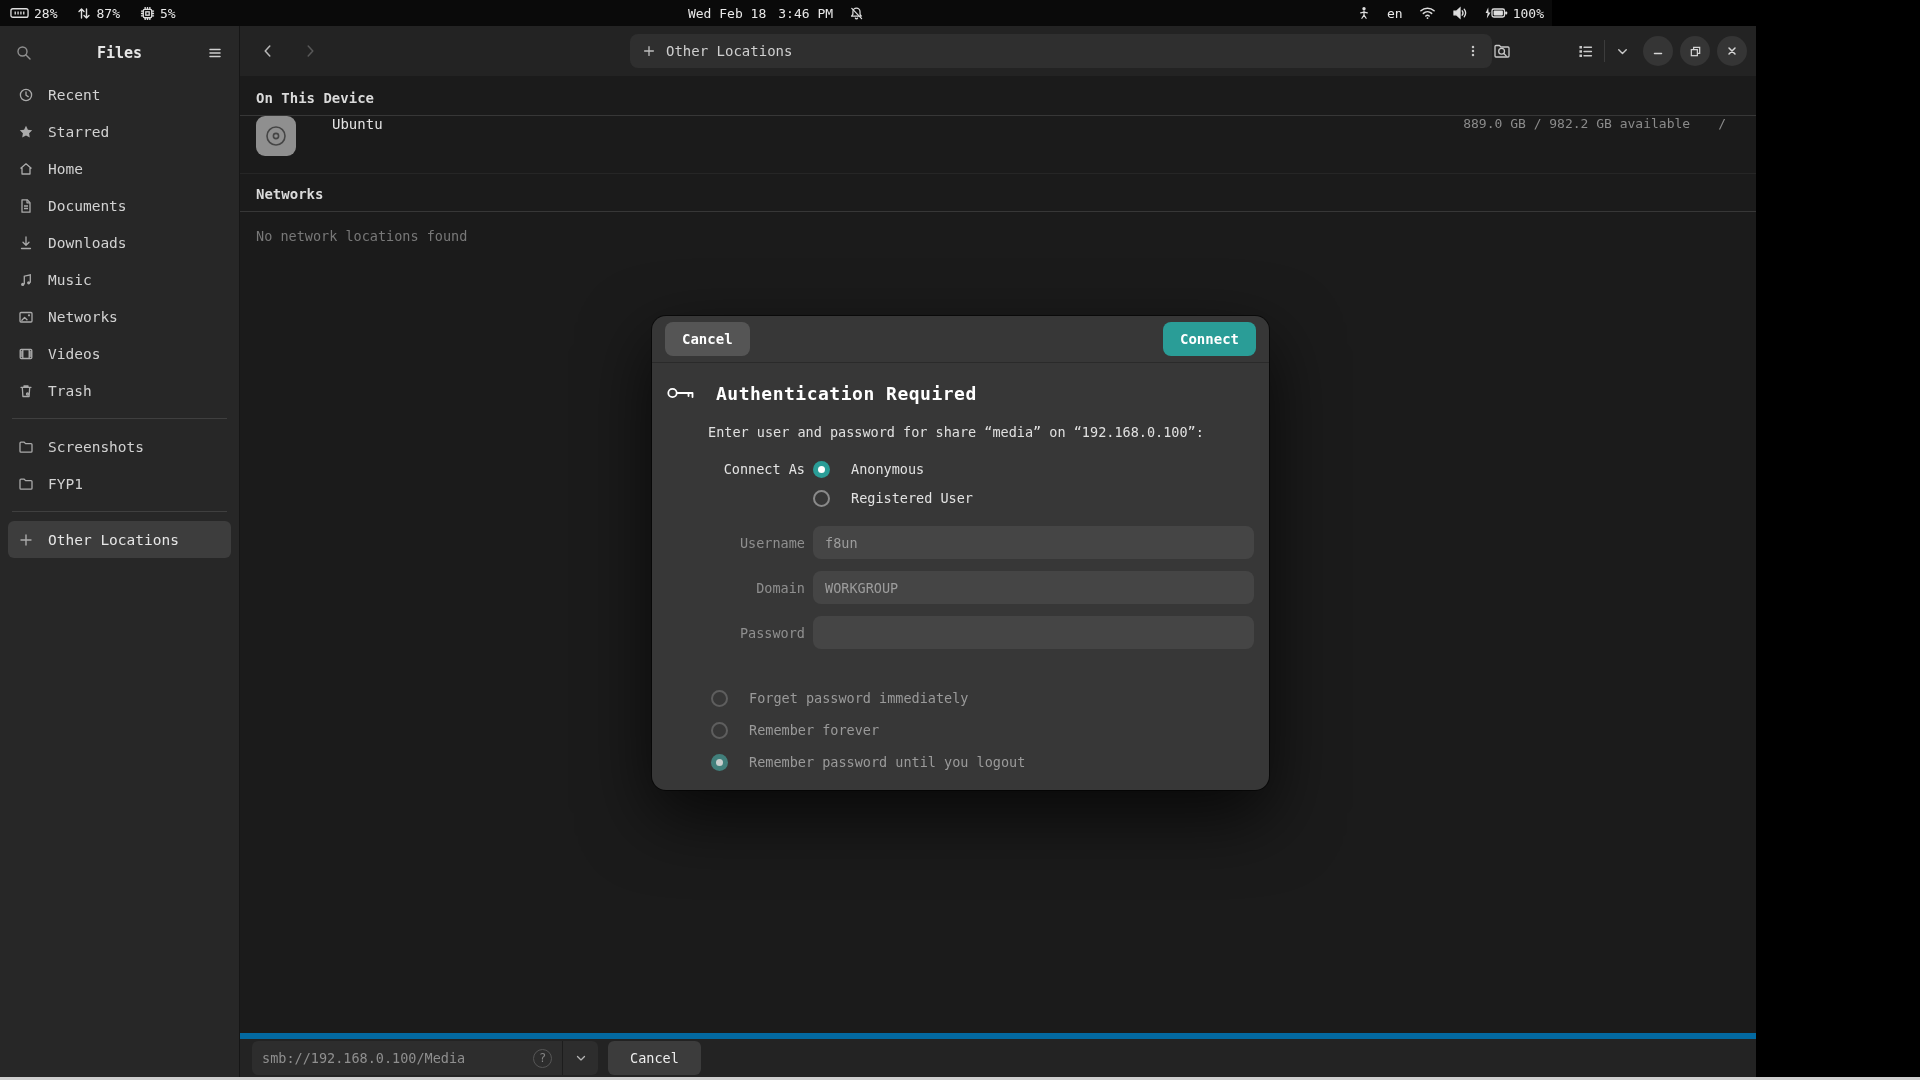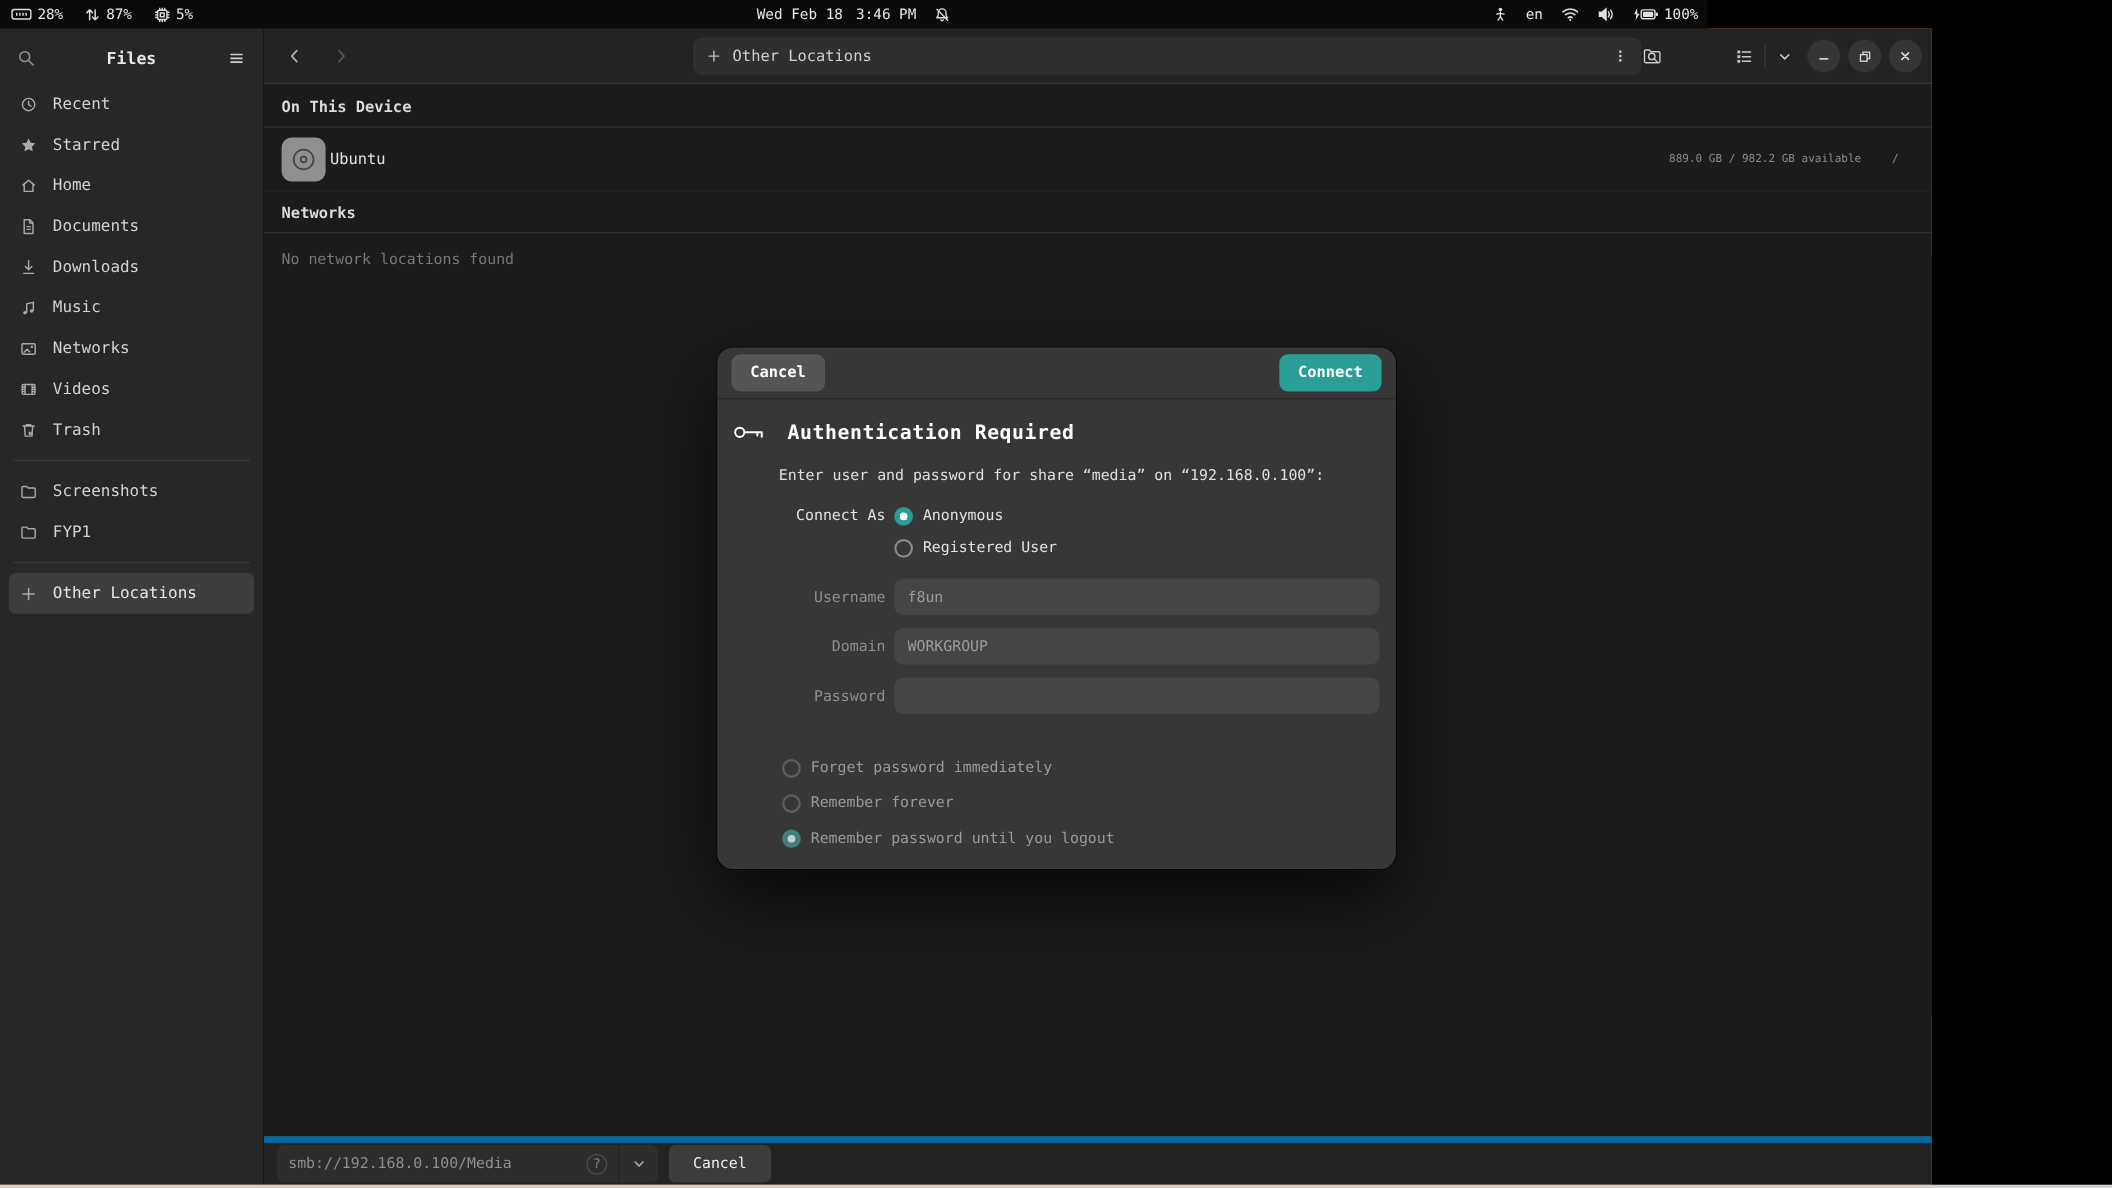--- a/index.html
+++ b/index.html
@@ -48,26 +48,26 @@
     justify-content:center; color:#c9c9c9; border-radius:6px; }
   .hb-right { position:absolute; right:9px; top:0; height:50px; display:flex; align-items:center; gap:7px; color:#c9c9c9; }
   .vsep { width:1px; height:22px; background:#3c3c3c; margin:0 3px; }
   .win-circle { width:30px; height:30px; border-radius:50%; background:#353535; display:flex;
     align-items:center; justify-content:center; color:#d6d6d6; }
 
   
   .content { position:absolute; top:50px; left:0; right:0; bottom:44px; background:#1b1b1b; }
   .sect-head { margin:0 0 0 0; padding:14px 16px 9px 16px; font-weight:bold; font-size:14px;
     color:#dadada; border-bottom:1px solid #373737; }
-  .device-row { height:58px; display:flex; align-items:center; padding:0 30px 0 16px; gap:4px;
+  .device-row { height:58px; display:flex; align-items:flex-start; padding:0 30px 0 16px; gap:36px;
     border-bottom:1px solid #262626; }
   .disk-icon { width:40px; height:40px; border-radius:9px; background:#8f8f8f; display:flex;
     align-items:center; justify-content:center; color:#454545; }
   .device-name { font-size:14px; color:#e2e2e2; }
-  .device-right { margin-left:auto; display:flex; gap:28px; color:#8b8b8b; font-size:10px; }
+  .device-right { margin-left:auto; display:flex; gap:28px; color:#8b8b8b; font-size:13px; }
   .empty-text { padding:16px; color:#787878; font-size:13.5px; }
 
   
   .bottombar { position:absolute; left:0; right:0; bottom:0; height:44px; background:#232323;
     border-top:6px solid #0369a1; display:flex; align-items:center; padding-left:12px; }
   .addr { height:34px; width:310px; background:#2d2d2d; border-radius:6px 0 0 6px; display:flex;
     align-items:center; padding:0 10px; color:#8f8f8f; font-size:13.5px; }
   .addr-q { margin-left:auto; width:19px; height:19px; border:1.5px solid #565656; border-radius:50%;
     color:#848484; font-size:12px; display:flex; align-items:center; justify-content:center; }
   .addr-chev { height:34px; width:36px; background:#2d2d2d; border-left:1px solid #1d1d1d;
@@ -87,21 +87,21 @@
   .dlg-connect { background:#2a9d97; }
   .dlg-title-row { display:flex; align-items:center; gap:20px; margin:15px 0 0 14px; height:30px; color:#fff; }
   .dlg-title { font-size:18px; font-weight:bold; letter-spacing:.5px; }
   .dlg-sub { margin:16px 14px 0 56px; color:#e0e0e0; }
   .dlg-form { margin-top:17px; display:flex; flex-direction:column; }
   .frow { display:flex; align-items:center; margin:0 13px 12px 13px; }
   .frow.top { align-items:flex-start; }
   .flabel { width:140px; text-align:right; margin-right:8px; flex:none; color:#8f8f8f; }
   .flabel.bright { color:#e4e4e4; line-height:24px; }
   .radio-col { display:flex; flex-direction:column; gap:5px; }
-  .radio-row { display:flex; align-items:center; gap:9px; height:24px; }
+  .radio-row { display:flex; align-items:center; gap:21px; height:24px; }
   .radio { width:17px; height:17px; border-radius:50%; border:2px solid #8a8a8a; flex:none; position:relative; }
   .radio.checked { border:none; background:#2a9d97; }
   .radio.checked::after { content:""; position:absolute; inset:5px; background:#ffffff; border-radius:50%; }
   .radio.dim { border-color:#5e5e5e; }
   .radio.checked.dim { background:#417f7b; }
   .radio.checked.dim::after { background:#c9cfce; }
   .finput { width:441px; height:33px; background:#454545; border:none; border-radius:8px;
     color:#9c9c9c; font-family:inherit; font-size:13.5px; padding:0 12px; outline:none; }
   .remember { margin:25px 0 0 59px; display:flex; flex-direction:column; gap:8px; color:#9a9a9a; }
 </style>

